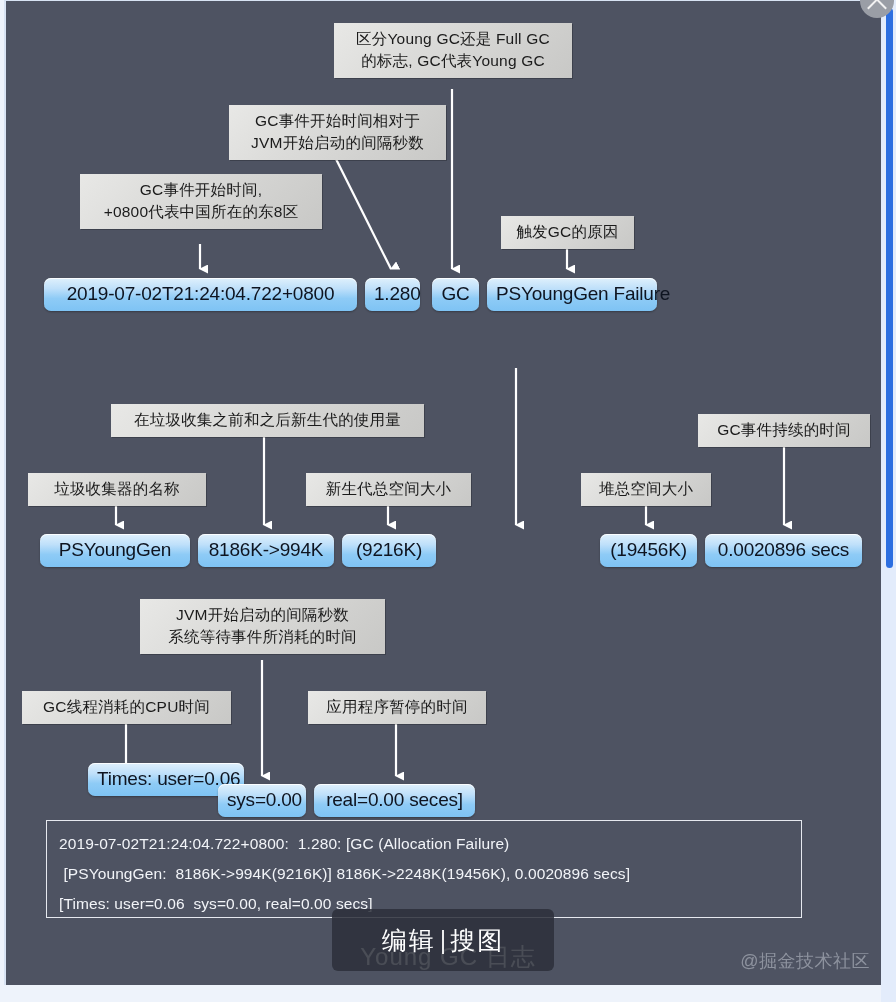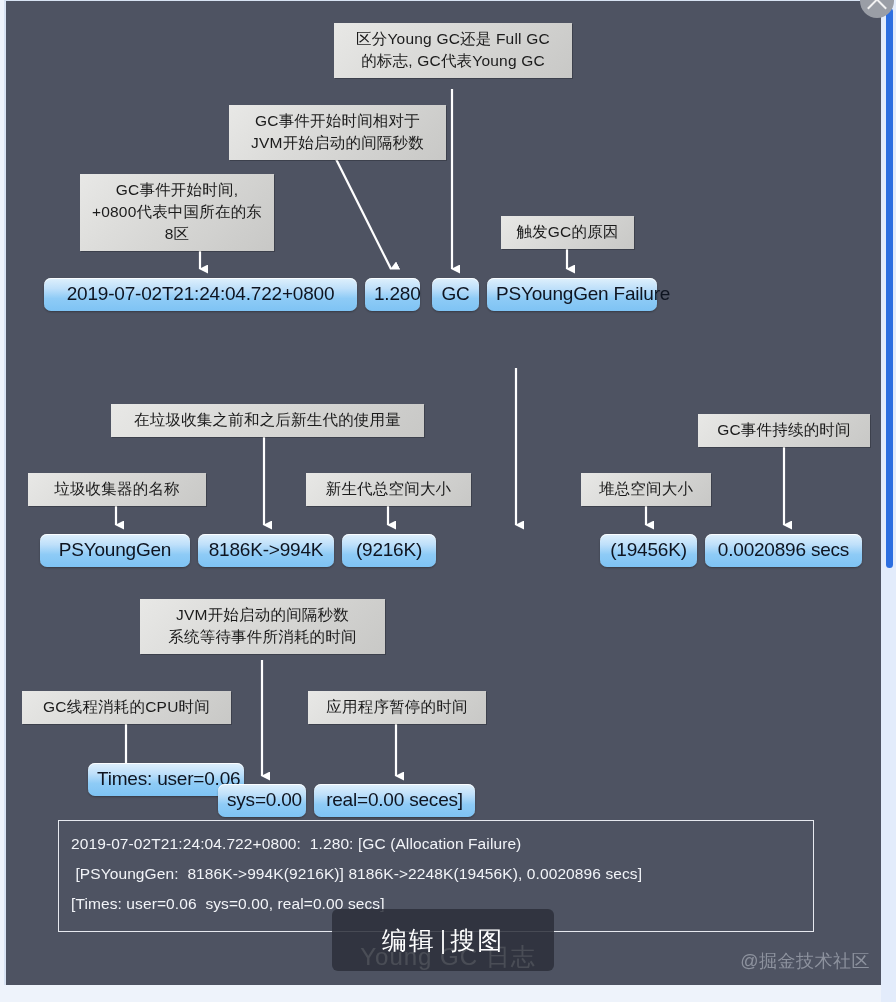--- a/index.html
+++ b/index.html
@@ -59,21 +59,21 @@
   
   #wires {
     position: absolute; left: 0; top: 0;
     width: 884px; height: 985px;
     pointer-events: none;
   }
 
   
   #logbox {
     position: absolute;
-    left: 52px; top: 819px; width: 756px; height: 112px;
+    left: 40px; top: 819px; width: 756px; height: 98px;
     border: 1px solid #e6e9ef;
     padding: 8px 12px 0 12px;
   }
   #logbox .logline {
     color: #f2f4f8;
     font-size: 15.5px;
     line-height: 1.95;
     white-space: pre;
     letter-spacing: .1px;
   }
@@ -189,21 +189,21 @@
         <path d="M390,721 L390,775"></path>
       </g>
     </svg>
 
     <div class="note" style="left:328px; top:22px; width:238px;">区分Young GC还是 Full GC
 的标志, GC代表Young GC</div>
 
     <div class="note" style="left:223px; top:104px; width:217px;">GC事件开始时间相对于
 JVM开始启动的间隔秒数</div>
 
-    <div class="note" style="left:74px; top:173px; width:194px;">GC事件开始时间,
+    <div class="note" style="left:74px; top:173px; width:242px;">GC事件开始时间,
 +0800代表中国所在的东8区</div>
 
     <div class="note" style="left:495px; top:215px; width:133px;padding-left:10px;">触发GC的原因</div>
 
 
     <div class="note" style="left:105px; top:403px; width:313px;">在垃圾收集之前和之后新生代的使用量</div>
 
     <div class="note" style="left:692px; top:413px; width:172px;">GC事件持续的时间</div>
 
     <div class="note" style="left:22px; top:472px; width:178px;">垃圾收集器的名称</div>

